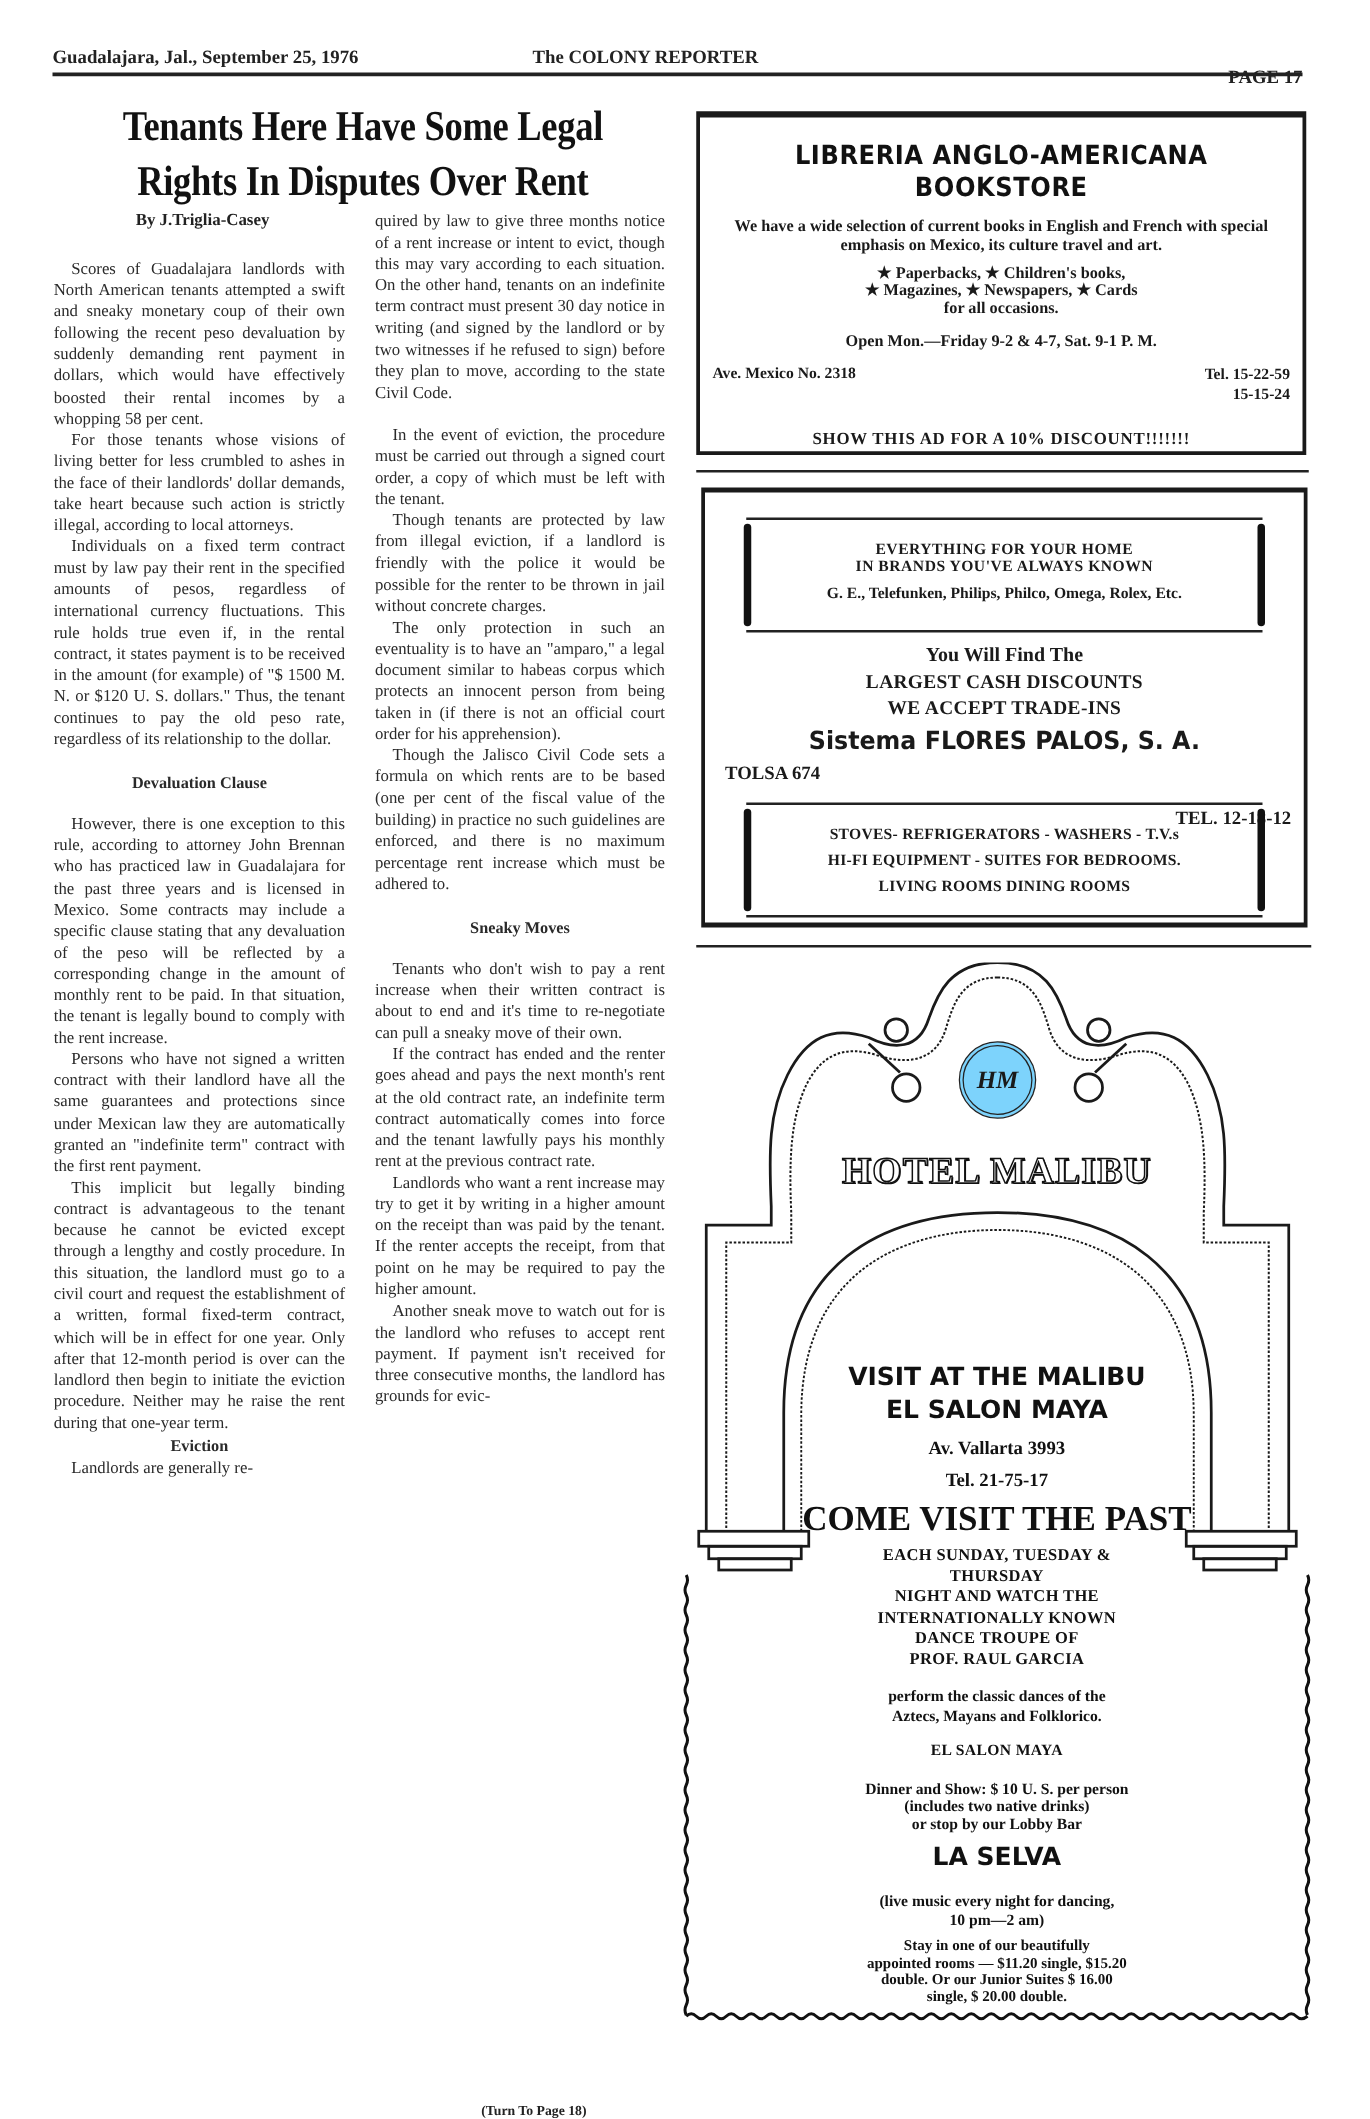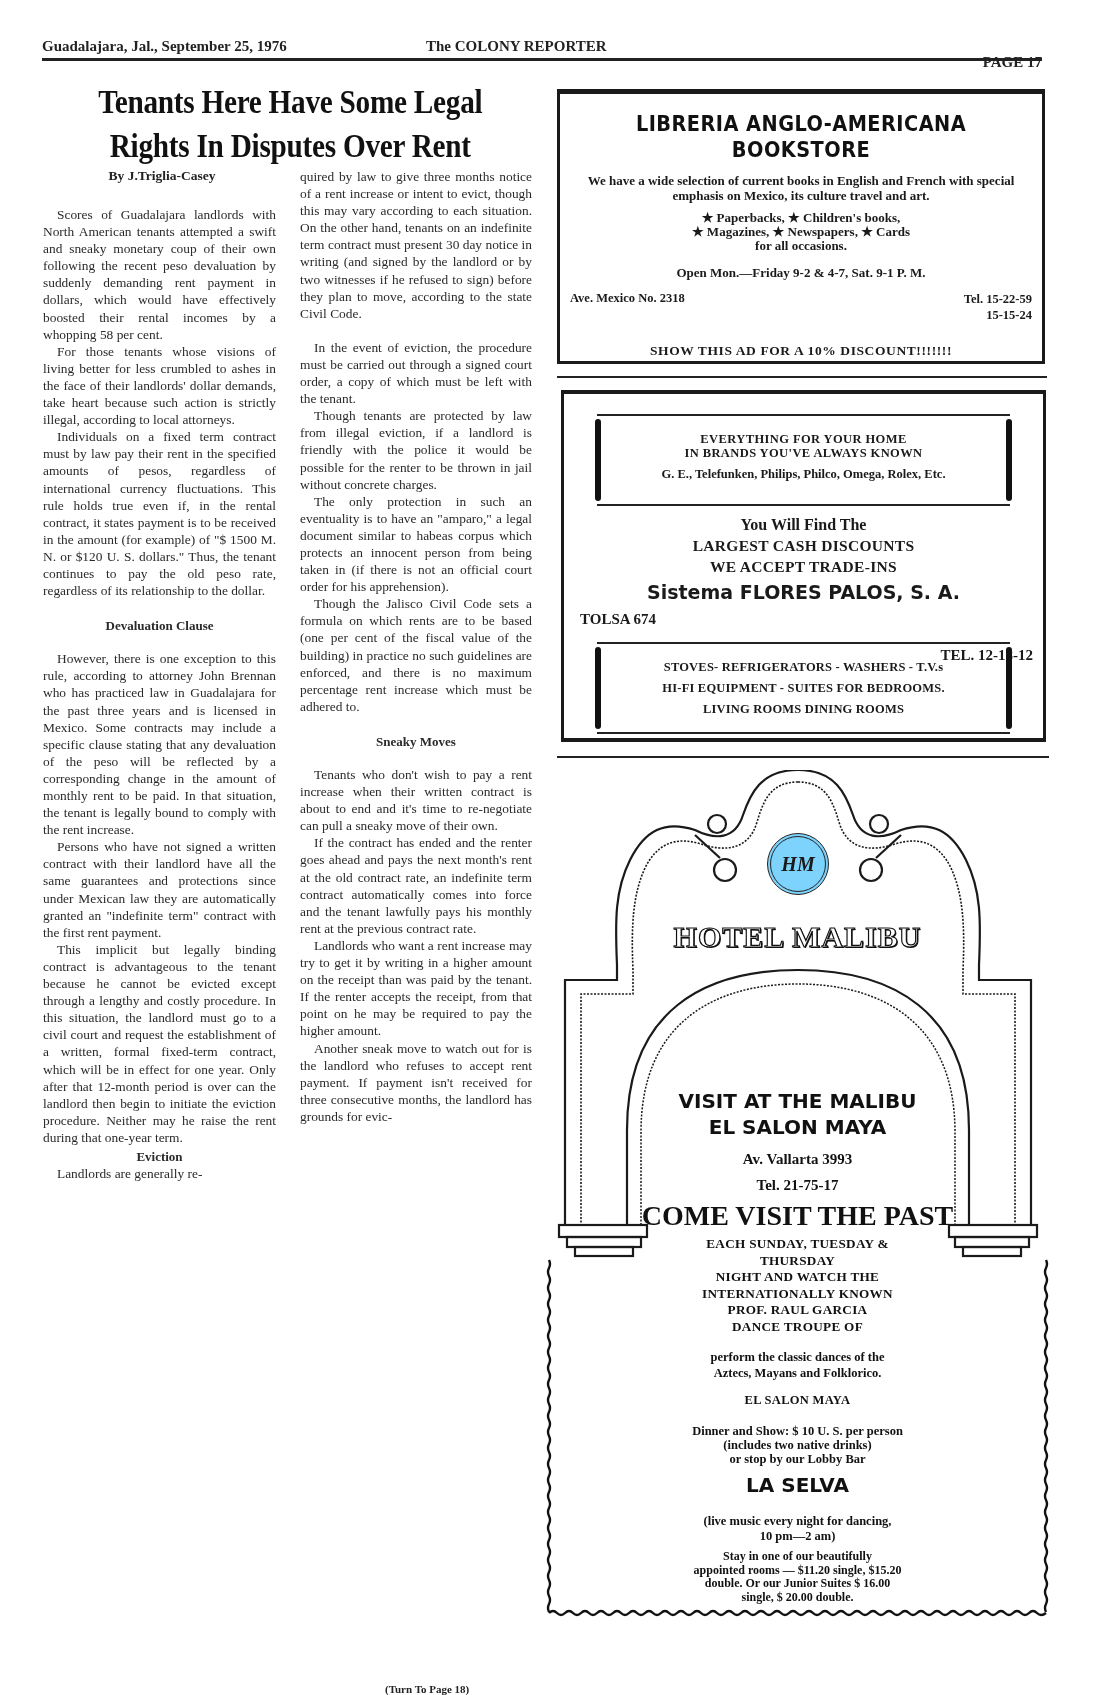--- a/index.html
+++ b/index.html
@@ -209,22 +209,22 @@
   <div class="hotel-txt vallarta">
     <div>Av. Vallarta 3993</div>
     <div>Tel. 21-75-17</div>
   </div>
   <div class="hotel-txt come">COME VISIT THE PAST</div>
   <div class="hotel-txt each">
     <div>EACH SUNDAY, TUESDAY &amp;</div>
     <div>THURSDAY</div>
     <div>NIGHT AND WATCH THE</div>
     <div>INTERNATIONALLY KNOWN</div>
+    <div>DANCE TROUPE OF</div>
     <div>PROF. RAUL GARCIA</div>
-    <div>DANCE TROUPE OF</div>
   </div>
   <div class="hotel-txt perform">
     <div>perform the classic dances of the</div>
     <div>Aztecs, Mayans and Folklorico.</div>
   </div>
   <div class="hotel-txt salon2">EL SALON MAYA</div>
   <div class="hotel-txt dinner">
     <div>Dinner and Show: $ 10 U. S. per person</div>
     <div>(includes two native drinks)</div>
     <div>or stop by our Lobby Bar</div>

